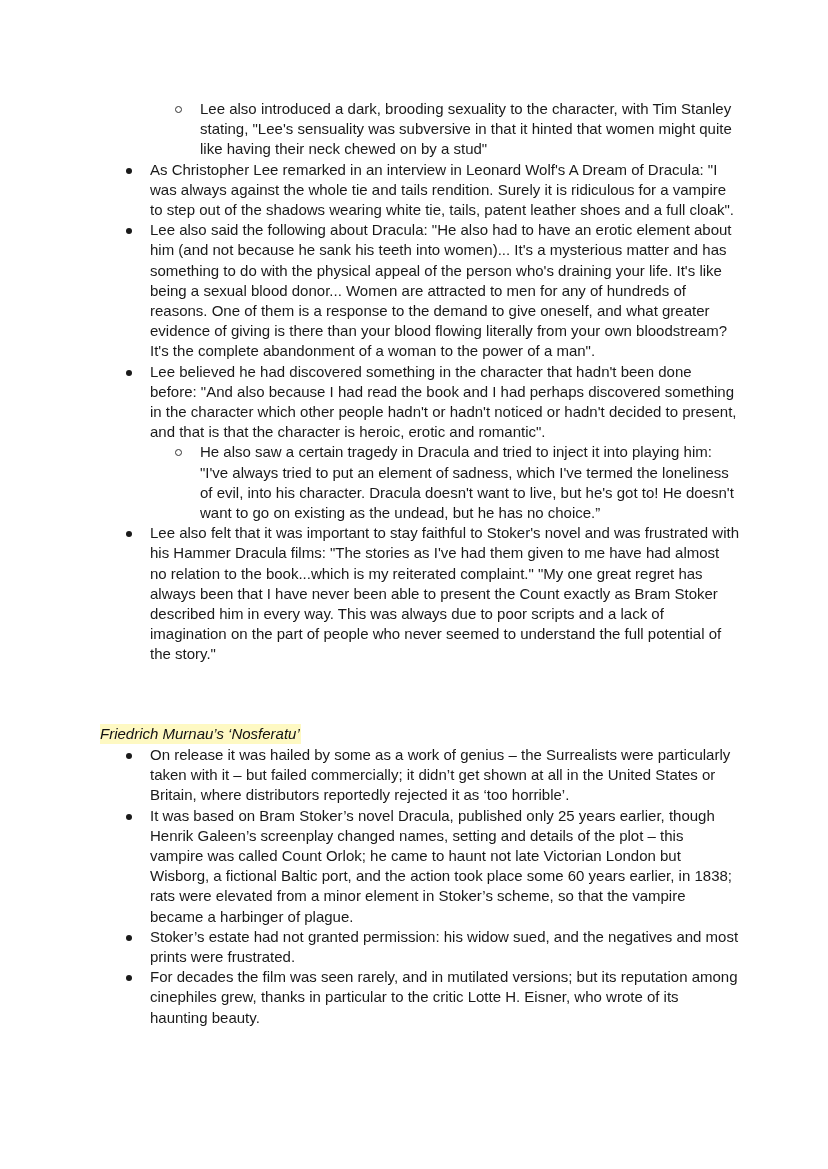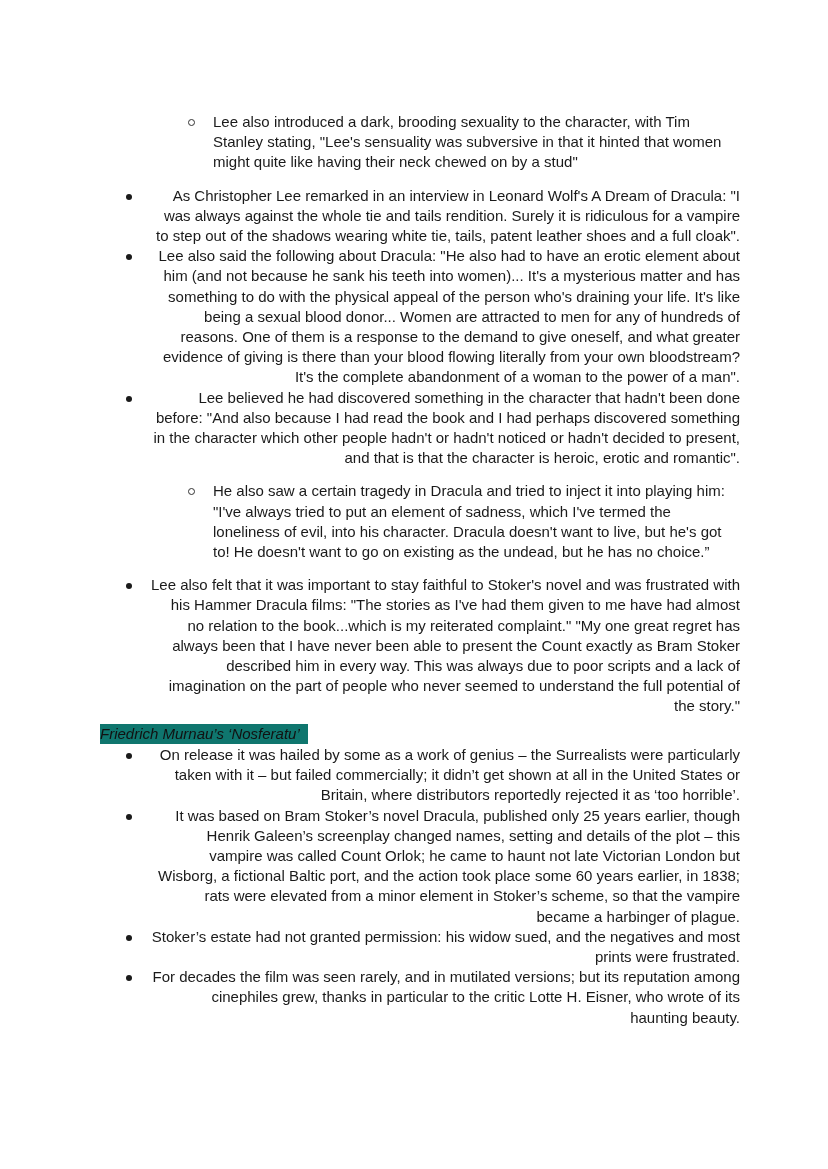--- a/index.html
+++ b/index.html
@@ -31,55 +31,54 @@
     }
     ul {
       list-style: none;
       margin: 0;
       padding: 0;
     }
     li.l1 {
       position: relative;
       padding-left: 50px;
       margin: 0;
-      text-align: right;
     }
     li.l1::before {
       content: "";
       position: absolute;
       left: 26px;
       top: 8px;
       width: 6px;
       height: 6px;
       border-radius: 50%;
       background: #1a1a1a;
     }
     li.l2 {
       position: relative;
       padding-left: 100px;
-      margin: 13px;
+      margin: 0;
     }
     li.l2::before {
       content: "";
       position: absolute;
       left: 75px;
       top: 7px;
       width: 5px;
       height: 5px;
       border-radius: 50%;
       border: 1px solid #333;
       background: #fff;
     }
     .heading {
       position: absolute;
       left: 100px;
       top: 724px;
       font-style: italic;
-      background: #0f766e;
-      padding: 0 8px 0 0;
+      background: #fef9c3;
+      padding: 0 1px 0 0;
       line-height: 20px;
       color: #111;
     }
     .tb { display: block; }
   </style>
 </head>
 <body>
 
 <div class="page">
 

